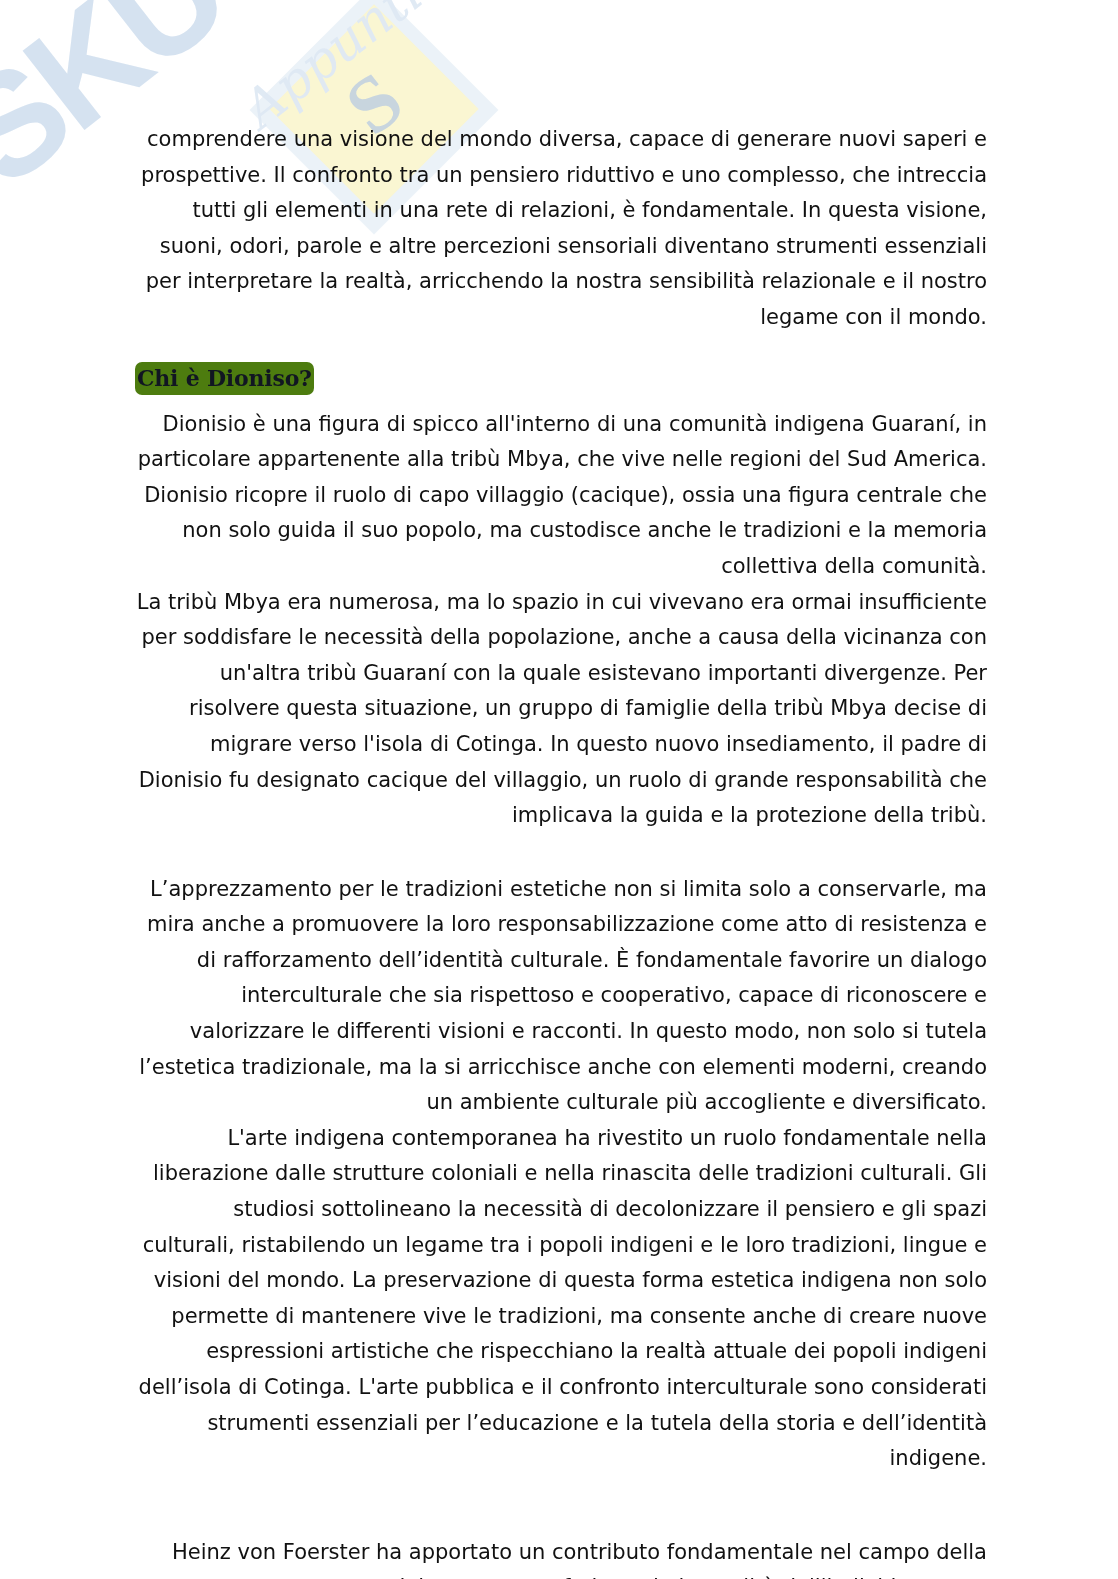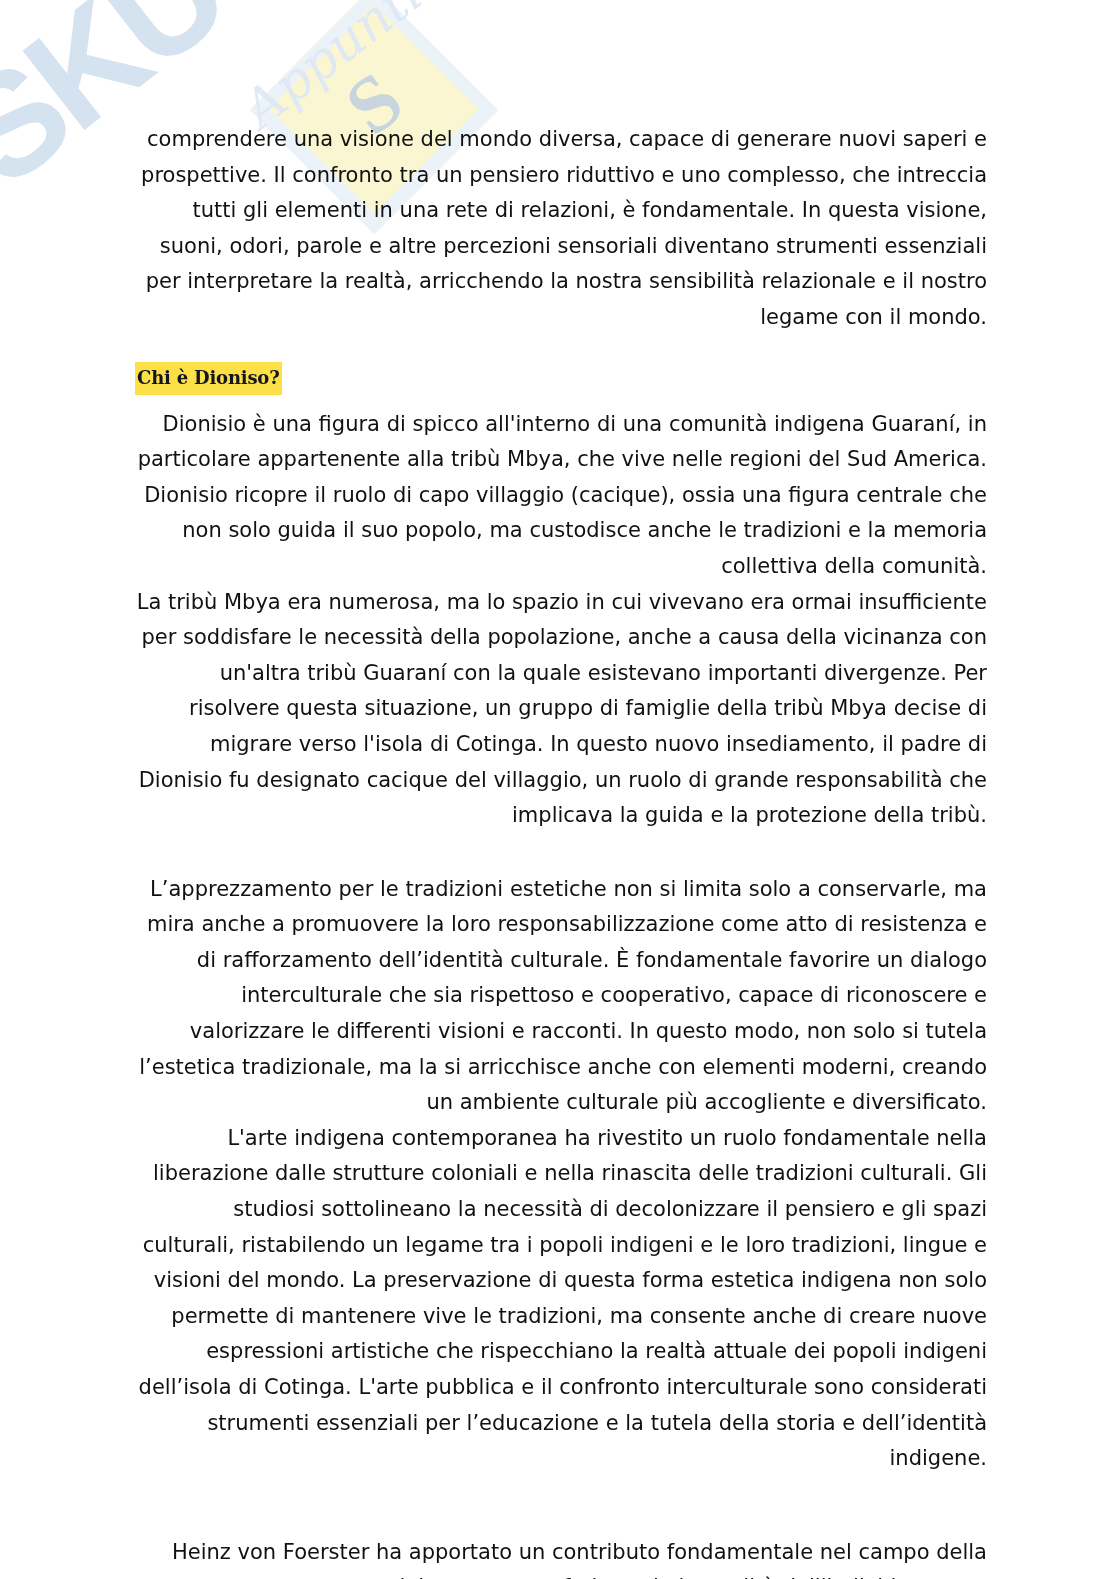--- a/index.html
+++ b/index.html
@@ -111,26 +111,27 @@
 
   .gap-sm { height: 12px; }
   .gap-md { height: 26px; }
   .gap-lg { height: 58px; }
 
   h2.section-heading {
     margin: 0;
     display: inline-block;
     font-family: "DejaVu Serif", serif;
     font-weight: bold;
-    font-size: 18px;
+    font-size: 22px;
     line-height: 30px;
     color: #111622;
-    background: #fde047;
+    background: #4d7c0f;
     padding: 1px 2px 2px 2px;
     letter-spacing: -0.2px;
+    border-radius: 7px;
   }
   .heading-row { line-height: 0; }
 </style>
 </head>
 <body>
 
 <div class="page">
 
   <div class="watermark-layer">
     <div class="wm-diamond-edge"></div>

